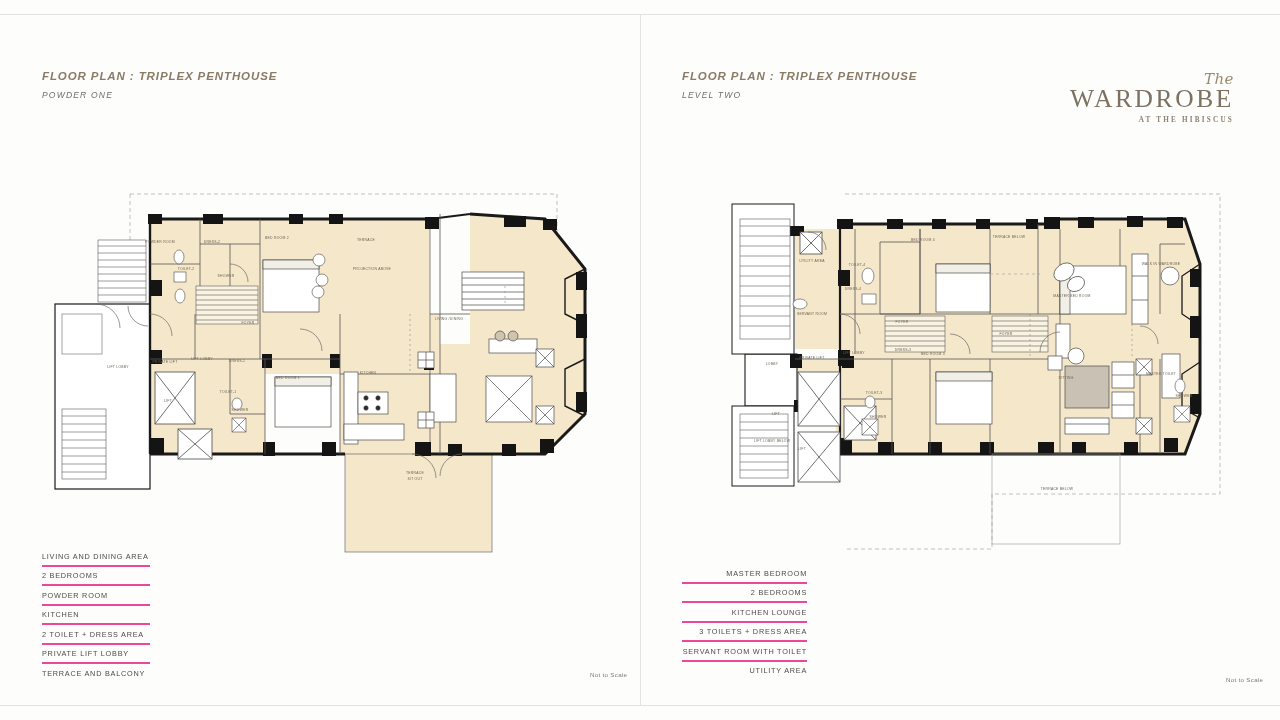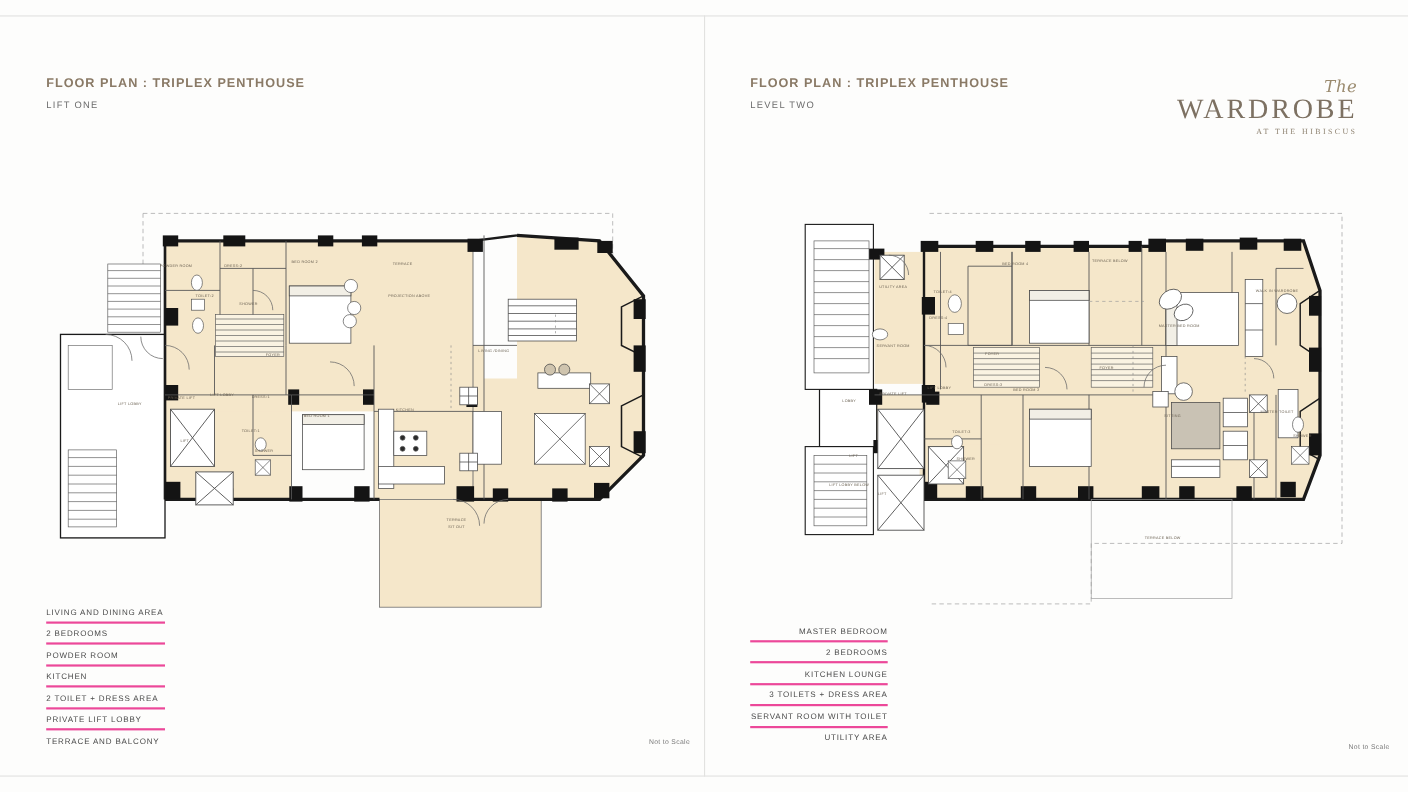--- a/index.html
+++ b/index.html
@@ -22,21 +22,21 @@
   .edge-bottom{bottom:14px;}
   .divider{
     position:absolute;top:14px;bottom:14px;left:640px;width:1px;background:#e2e2e0;
   }
 
   
   .panel{position:absolute;top:14px;bottom:14px;}
   .panel-left{left:0;width:640px;}
   .panel-right{left:640px;width:640px;}
 
-  .hdr{position:absolute;}
+  .hdr{position:absolute;font-style:italic;}
   .hdr-title{
     font-size:11.5px;font-weight:bold;letter-spacing:.9px;
     color:#8a7a66;white-space:nowrap;
   }
   .hdr-sub{
     font-size:8.5px;letter-spacing:1.2px;color:#6d6d6d;white-space:nowrap;
     margin-top:8px;
   }
 
   
@@ -46,21 +46,21 @@
   .brand-the{
     font-family:"DejaVu Serif", serif;font-style:italic;font-size:15px;
     color:#9a8a6e;line-height:1;letter-spacing:.5px;
   }
   .brand-main{
     font-family:"Liberation Serif", serif;font-size:25.5px;letter-spacing:2.6px;
     color:#7d7162;line-height:1.05;margin-top:-1px;
   }
   .brand-sub{
     font-family:"Liberation Serif", serif;font-size:7.2px;letter-spacing:2.2px;
-    color:#8e8270;margin-top:3px;
+    color:#8e8270;margin-top:3px;font-weight:bold;
   }
 
   
   .features{position:absolute;width:108px;}
   .feature{
     font-size:7.3px;letter-spacing:.75px;color:#4b4b4b;
     padding:4.5px 0 4px 0;border-bottom:2px solid #ec4899;white-space:nowrap;
   }
   .feature:last-child{border-bottom:none;}
 
@@ -82,21 +82,21 @@
 <div class="page">
 
   <div class="edge-line edge-top"></div>
   <div class="edge-line edge-bottom"></div>
   <div class="divider"></div>
 
   <div class="panel panel-left">
 
     <div class="hdr" style="left:42px;top:56px;">
       <div class="hdr-title">FLOOR PLAN : TRIPLEX PENTHOUSE</div>
-      <div class="hdr-sub">LIFT ONE</div>
+      <div class="hdr-sub">POWDER ONE</div>
     </div>
 
     <div class="plan" style="left:0px;top:0px;">
       <svg width="640" height="706" viewBox="0 0 640 706" xmlns="http://www.w3.org/2000/svg">
         <defs>
           <pattern id="hatchL" width="4" height="4" patternTransform="rotate(45)" patternUnits="userSpaceOnUse">
             <rect width="4" height="4" fill="#e9dcc0"></rect>
             <line x1="0" y1="0" x2="0" y2="4" stroke="#b9a884" stroke-width="1"></line>
           </pattern>
         </defs>

